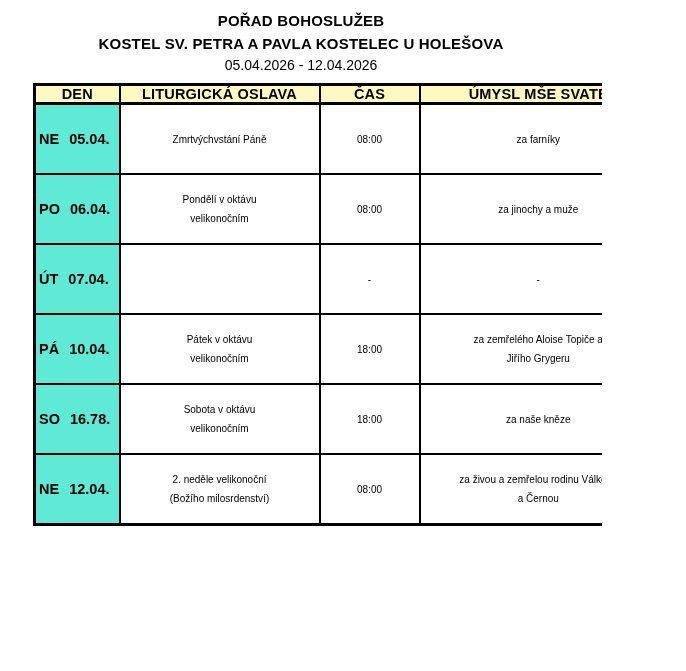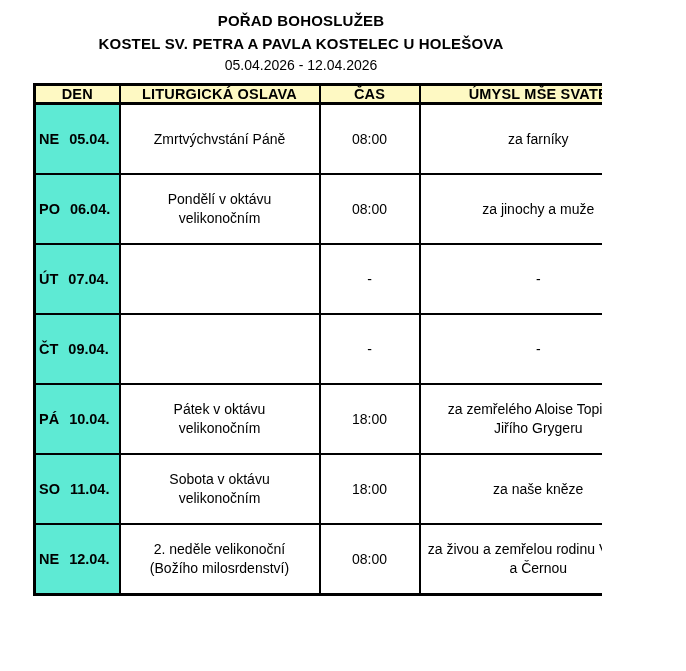--- a/index.html
+++ b/index.html
@@ -52,21 +52,21 @@
     font-weight: bold;
     height: 16px;
     padding: 0;
     text-align: center;
     vertical-align: middle;
     letter-spacing: 0.2px;
   }
   td {
     border: 2px solid #000000;
     height: 68px;
-    font-size: 14px;
+    font-size: 10px;
     text-align: center;
     vertical-align: middle;
     padding: 0 2px;
     line-height: 19px;
   }
   td.den-cell {
     background: #5eead4;
     text-align: left;
     font-weight: bold;
     padding-left: 3px;
@@ -117,35 +117,29 @@
         <td class="time-cell">08:00</td>
         <td class="int-cell">za jinochy a muže</td>
       </tr>
       <tr>
         <td class="den-cell"><span class="day-abbr">ÚT</span><span>07.04.</span></td>
         <td class="cel-cell"></td>
         <td class="time-cell">-</td>
         <td class="int-cell">-</td>
       </tr>
       <tr>
-        <td class="den-cell"><span class="day-abbr">ČT</span><span>09.04.</span></td>
-        <td class="cel-cell"></td>
-        <td class="time-cell">-</td>
-        <td class="int-cell">-</td>
-      </tr>
-      <tr>
         <td class="den-cell"><span class="day-abbr">PÁ</span><span>10.04.</span></td>
         <td class="cel-cell">Pátek v oktávu
 velikonočním</td>
         <td class="time-cell">18:00</td>
         <td class="int-cell">za zemřelého Aloise Topiče a
 Jiřího Grygeru</td>
       </tr>
       <tr>
-        <td class="den-cell"><span class="day-abbr">SO</span><span>11.04.</span></td>
+        <td class="den-cell"><span class="day-abbr">SO</span><span>16.78.</span></td>
         <td class="cel-cell">Sobota v oktávu
 velikonočním</td>
         <td class="time-cell">18:00</td>
         <td class="int-cell">za naše kněze</td>
       </tr>
       <tr>
         <td class="den-cell"><span class="day-abbr">NE</span><span>12.04.</span></td>
         <td class="cel-cell">2. neděle velikonoční
 (Božího milosrdenství)</td>
         <td class="time-cell">08:00</td>

